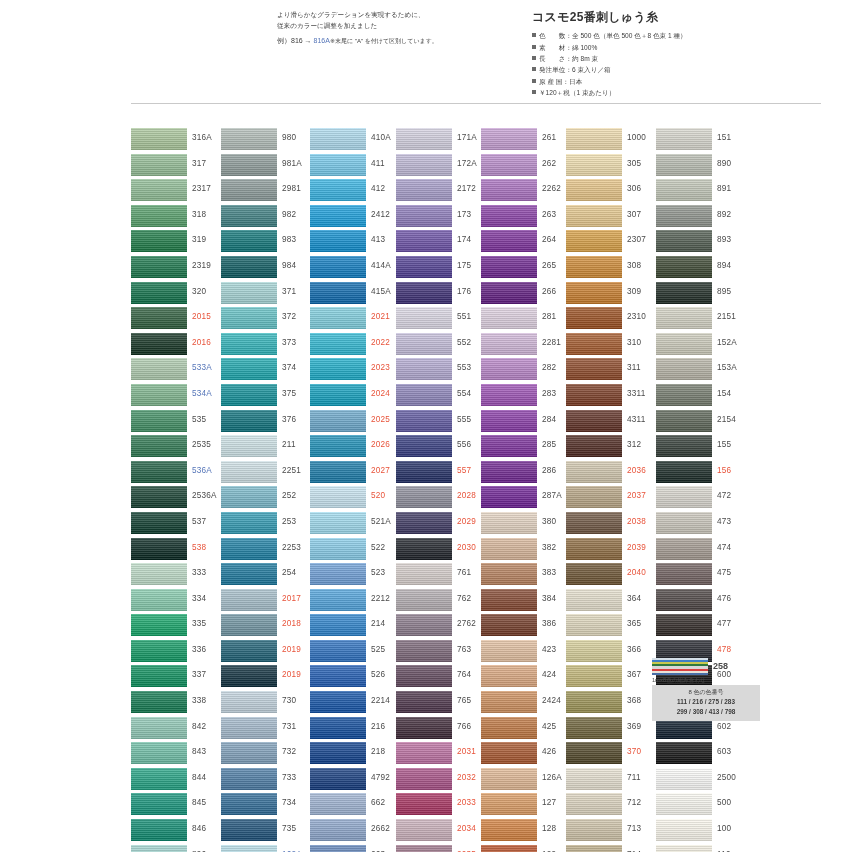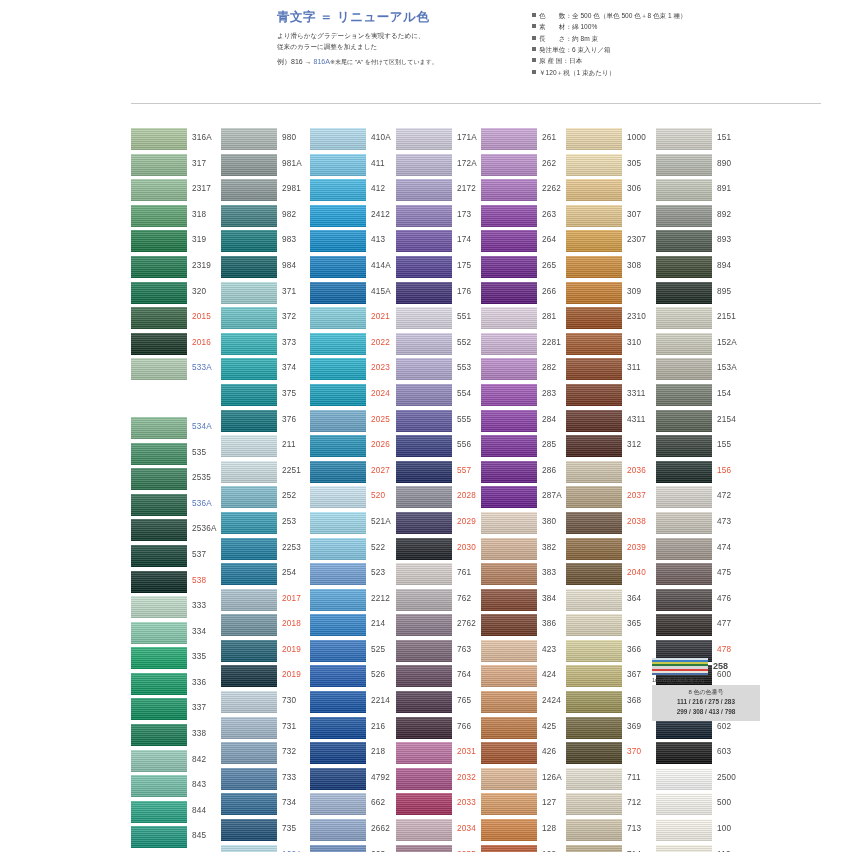--- a/index.html
+++ b/index.html
@@ -89,27 +89,27 @@
   .sp-grey .t{padding-top:3px;}
   .sp-grey .n{font-weight:bold;font-size:6.4px;}
 </style>
 </head>
 <body>
 
 <div class="header">
 
 
   <div class="hblock hb-blue">
-    <div class="h-title-blue">青文字 ＝ リニューアル色</div>
     <div class="h-line">より滑らかなグラデーションを実現するために、</div>
     <div class="h-line">従来のカラーに調整を加えました</div>
     <div class="h-ex"><span>例）816 → </span><span class="blue">816A</span><span class="small">※末尾に "A" を付けて区別しています。</span></div>
   </div>
 
   <div class="hblock hb-spec">
+    <div class="h-title-spec">コスモ25番刺しゅう糸</div>
     <div class="spec-line"><span class="sq"></span><span>色　　数：全 500 色（単色 500 色＋8 色束 1 種）</span></div>
     <div class="spec-line"><span class="sq"></span><span>素　　材：綿 100%</span></div>
     <div class="spec-line"><span class="sq"></span><span>長　　さ：約 8m 束</span></div>
     <div class="spec-line"><span class="sq"></span><span>発注単位：6 束入り／箱</span></div>
     <div class="spec-line"><span class="sq"></span><span>原 産 国：日本</span></div>
     <div class="spec-line"><span class="sq"></span><span>￥120＋税（1 束あたり）</span></div>
   </div>
 </div>
 
 <div class="rule"></div>
@@ -149,21 +149,21 @@
         <div class="lbl new">2015</div>
       </div>
       <div class="row" style="height: 25.6px;">
         <div class="sw" title="2016" style="background: repeating-linear-gradient(rgba(255, 255, 255, 0.13) 0px, rgba(255, 255, 255, 0.13) 1px, rgba(0, 0, 0, 0.1) 1px, rgba(0, 0, 0, 0.1) 2px), linear-gradient(rgba(255, 255, 255, 0.18), rgba(0, 0, 0, 0.1)), rgb(16, 48, 31);"></div>
         <div class="lbl new">2016</div>
       </div>
       <div class="row" style="height: 25.6px;">
         <div class="sw" title="533A" style="background: repeating-linear-gradient(rgba(255, 255, 255, 0.13) 0px, rgba(255, 255, 255, 0.13) 1px, rgba(0, 0, 0, 0.1) 1px, rgba(0, 0, 0, 0.1) 2px), linear-gradient(rgba(255, 255, 255, 0.18), rgba(0, 0, 0, 0.1)), rgb(174, 203, 174);"></div>
         <div class="lbl renew">533A</div>
       </div>
-      <div class="row" style="height: 25.6px; margin-top: 33px;">
+      <div class="row" style="height: 25.6px;">
         <div class="sw" title="534A" style="background: repeating-linear-gradient(rgba(255, 255, 255, 0.13) 0px, rgba(255, 255, 255, 0.13) 1px, rgba(0, 0, 0, 0.1) 1px, rgba(0, 0, 0, 0.1) 2px), linear-gradient(rgba(255, 255, 255, 0.18), rgba(0, 0, 0, 0.1)), rgb(125, 181, 140);"></div>
         <div class="lbl renew">534A</div>
       </div>
       <div class="row" style="height: 25.6px;">
         <div class="sw" title="535" style="background: repeating-linear-gradient(rgba(255, 255, 255, 0.13) 0px, rgba(255, 255, 255, 0.13) 1px, rgba(0, 0, 0, 0.1) 1px, rgba(0, 0, 0, 0.1) 2px), linear-gradient(rgba(255, 255, 255, 0.18), rgba(0, 0, 0, 0.1)), rgb(62, 142, 98);"></div>
         <div class="lbl">535</div>
       </div>
       <div class="row" style="height: 25.6px;">
         <div class="sw" title="2535" style="background: repeating-linear-gradient(rgba(255, 255, 255, 0.13) 0px, rgba(255, 255, 255, 0.13) 1px, rgba(0, 0, 0, 0.1) 1px, rgba(0, 0, 0, 0.1) 2px), linear-gradient(rgba(255, 255, 255, 0.18), rgba(0, 0, 0, 0.1)), rgb(44, 119, 80);"></div>
         <div class="lbl">2535</div>

